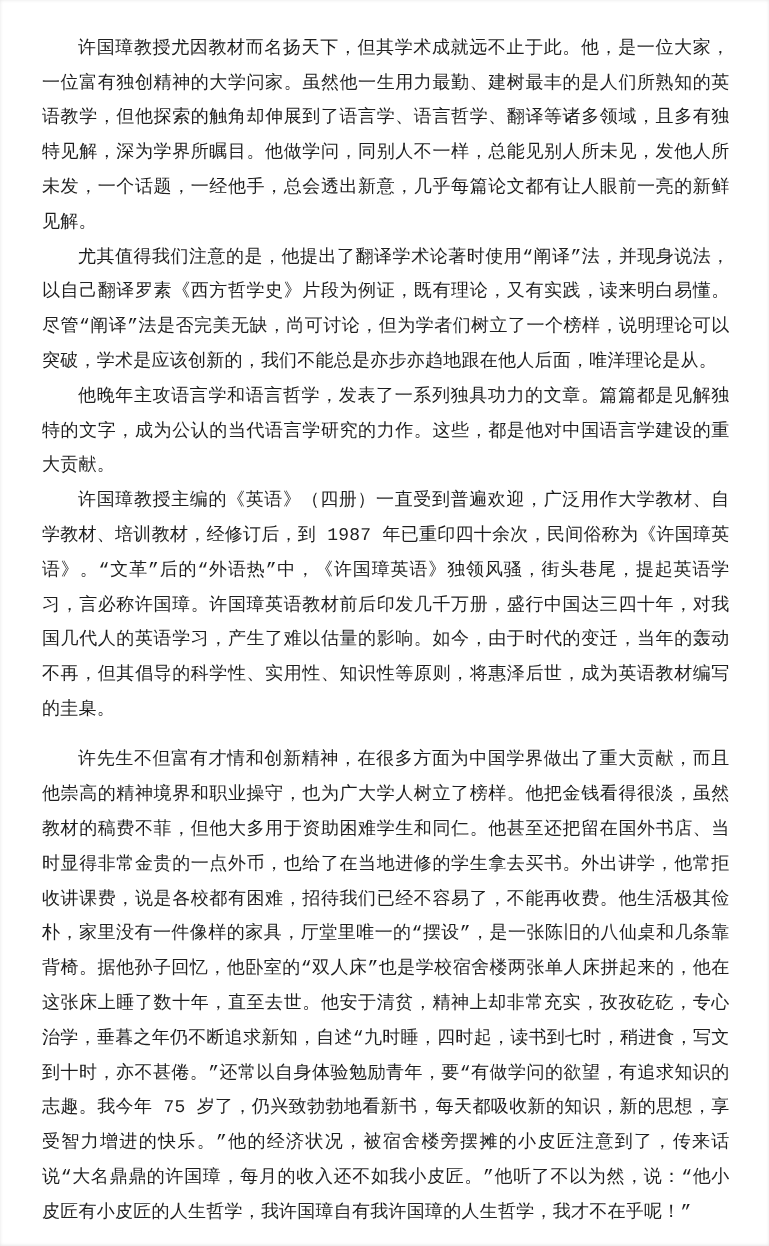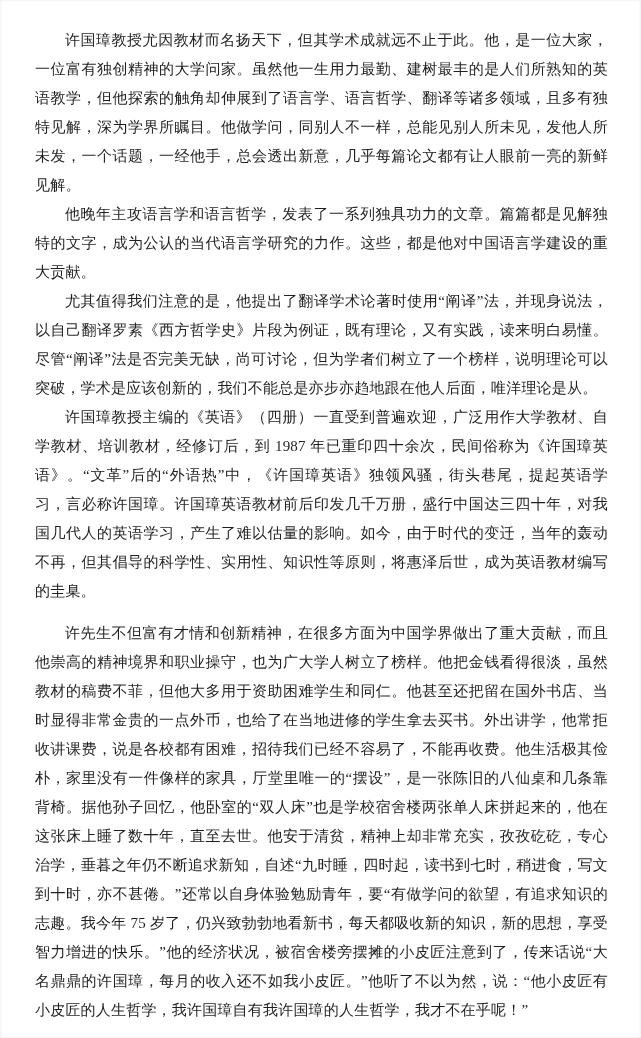--- a/index.html
+++ b/index.html
@@ -11,40 +11,40 @@
     width: 641px;
     height: 1038px;
     overflow: hidden;
     box-shadow: inset 0 0 3px #e3e3e3;
   }
   .page {
     box-sizing: border-box;
     width: 641px;
     height: 1038px;
     padding: 26px 33px 0 35px;
-    font-family: Liberation Serif, serif;
+    font-family: Liberation Mono, monospace;
     color: #1f1f1f;
   }
   .body-text p {
     margin: 0;
     font-size: 15px;
     line-height: 29px;
     text-align: justify;
     text-indent: 2em;
     letter-spacing: 0.2px;
   }
   .body-text p.section-gap {
     margin-top: 13px;
   }
 </style>
 </head>
 <body>
 
 <div class="page">
   <div class="body-text">
     <p>许国璋教授尤因教材而名扬天下，但其学术成就远不止于此。他，是一位大家，一位富有独创精神的大学问家。虽然他一生用力最勤、建树最丰的是人们所熟知的英语教学，但他探索的触角却伸展到了语言学、语言哲学、翻译等诸多领域，且多有独特见解，深为学界所瞩目。他做学问，同别人不一样，总能见别人所未见，发他人所未发，一个话题，一经他手，总会透出新意，几乎每篇论文都有让人眼前一亮的新鲜见解。</p>
+    <p>尤其值得我们注意的是，他提出了翻译学术论著时使用“阐译”法，并现身说法，以自己翻译罗素《西方哲学史》片段为例证，既有理论，又有实践，读来明白易懂。尽管“阐译”法是否完美无缺，尚可讨论，但为学者们树立了一个榜样，说明理论可以突破，学术是应该创新的，我们不能总是亦步亦趋地跟在他人后面，唯洋理论是从。</p>
     <p>他晚年主攻语言学和语言哲学，发表了一系列独具功力的文章。篇篇都是见解独特的文字，成为公认的当代语言学研究的力作。这些，都是他对中国语言学建设的重大贡献。</p>
-    <p>尤其值得我们注意的是，他提出了翻译学术论著时使用“阐译”法，并现身说法，以自己翻译罗素《西方哲学史》片段为例证，既有理论，又有实践，读来明白易懂。尽管“阐译”法是否完美无缺，尚可讨论，但为学者们树立了一个榜样，说明理论可以突破，学术是应该创新的，我们不能总是亦步亦趋地跟在他人后面，唯洋理论是从。</p>
     <p>许国璋教授主编的《英语》（四册）一直受到普遍欢迎，广泛用作大学教材、自学教材、培训教材，经修订后，到 1987 年已重印四十余次，民间俗称为《许国璋英语》。“文革”后的“外语热”中，《许国璋英语》独领风骚，街头巷尾，提起英语学习，言必称许国璋。许国璋英语教材前后印发几千万册，盛行中国达三四十年，对我国几代人的英语学习，产生了难以估量的影响。如今，由于时代的变迁，当年的轰动不再，但其倡导的科学性、实用性、知识性等原则，将惠泽后世，成为英语教材编写的圭臬。</p>
     <p class="section-gap">许先生不但富有才情和创新精神，在很多方面为中国学界做出了重大贡献，而且他崇高的精神境界和职业操守，也为广大学人树立了榜样。他把金钱看得很淡，虽然教材的稿费不菲，但他大多用于资助困难学生和同仁。他甚至还把留在国外书店、当时显得非常金贵的一点外币，也给了在当地进修的学生拿去买书。外出讲学，他常拒收讲课费，说是各校都有困难，招待我们已经不容易了，不能再收费。他生活极其俭朴，家里没有一件像样的家具，厅堂里唯一的“摆设”，是一张陈旧的八仙桌和几条靠背椅。据他孙子回忆，他卧室的“双人床”也是学校宿舍楼两张单人床拼起来的，他在这张床上睡了数十年，直至去世。他安于清贫，精神上却非常充实，孜孜矻矻，专心治学，垂暮之年仍不断追求新知，自述“九时睡，四时起，读书到七时，稍进食，写文到十时，亦不甚倦。”还常以自身体验勉励青年，要“有做学问的欲望，有追求知识的志趣。我今年 75 岁了，仍兴致勃勃地看新书，每天都吸收新的知识，新的思想，享受智力增进的快乐。”他的经济状况，被宿舍楼旁摆摊的小皮匠注意到了，传来话说“大名鼎鼎的许国璋，每月的收入还不如我小皮匠。”他听了不以为然，说：“他小皮匠有小皮匠的人生哲学，我许国璋自有我许国璋的人生哲学，我才不在乎呢！”</p>
   </div>
 
 </div>
 
 </body></html>

